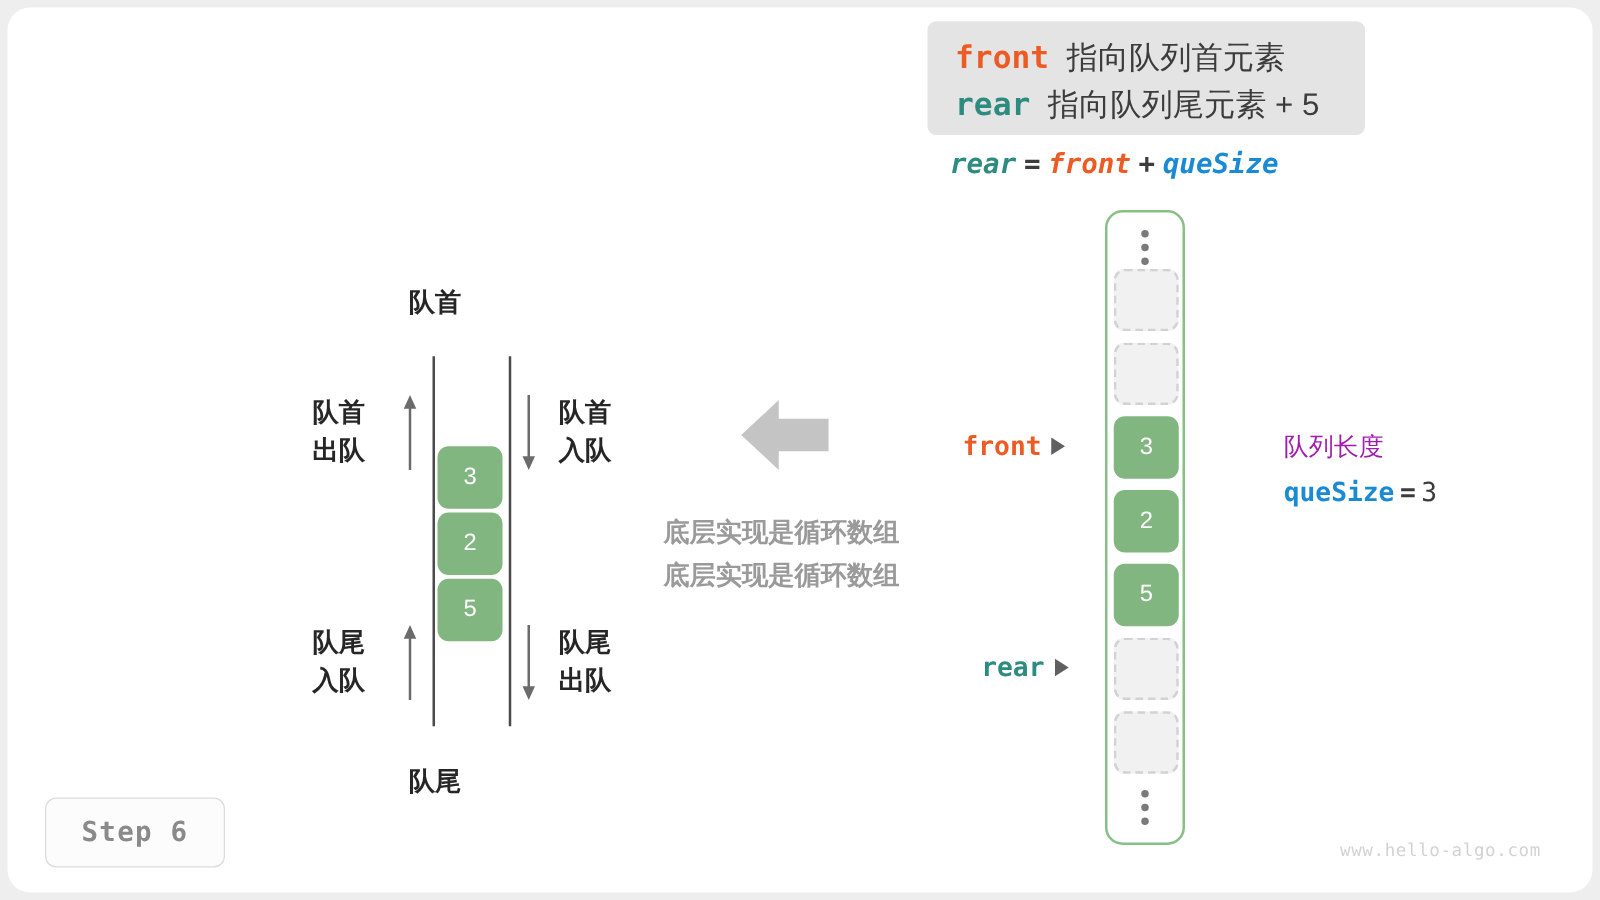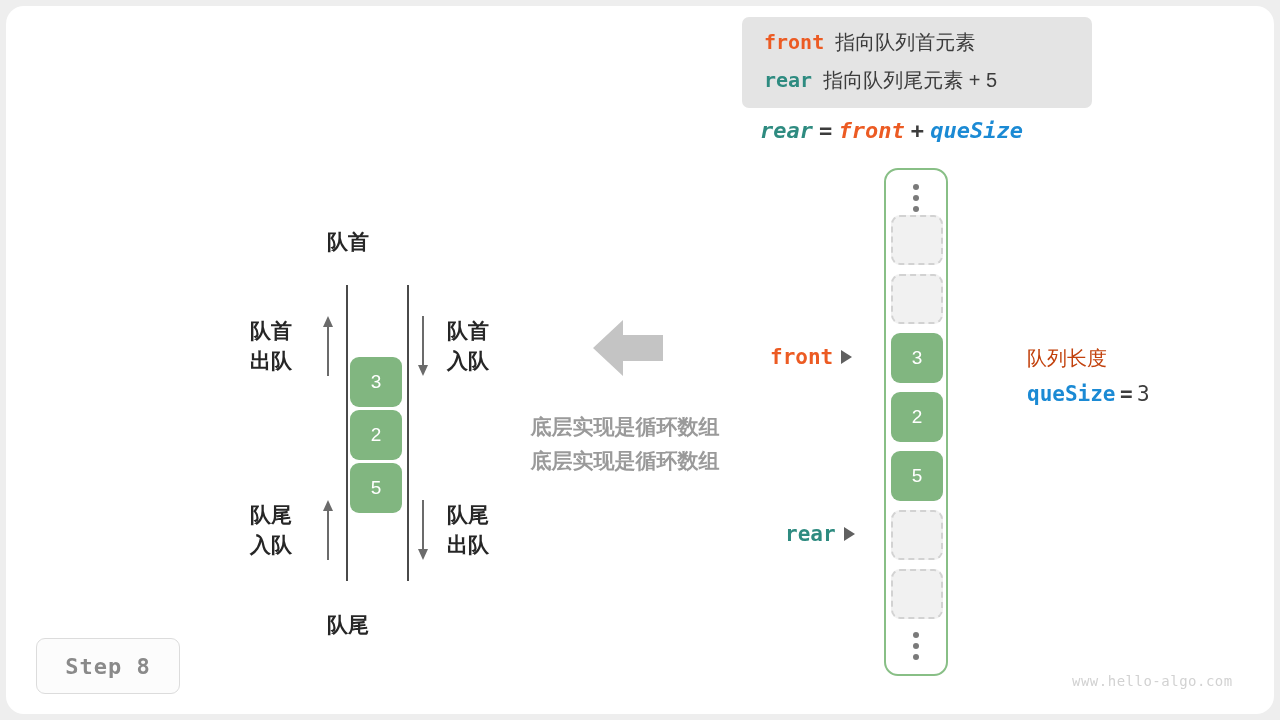--- a/index.html
+++ b/index.html
@@ -36,21 +36,21 @@
   #legend-box {
     left: 742px; top: 17px;
     width: 350px; height: 91px;
     background: #e4e4e4;
     border-radius: 7px;
   }
   .legend-line {
     position: absolute;
     left: 22px;
     white-space: nowrap;
-    font-size: 20px;
+    font-size: 25px;
     color: #3c3c3c;
   }
   #legend-line-1 { top: 12px; }
   #legend-line-2 { top: 50px; }
   .mono {
     font-family: "DejaVu Sans Mono", "Liberation Mono", monospace;
     font-weight: bold;
     letter-spacing: 0px;
   }
   .c-front { color: #ec5b23; }
@@ -211,21 +211,21 @@
   }
   #ptr-front { left: 770px; top: 345px; }
   #ptr-rear  { left: 785px; top: 522px; }
 
   
   #size-note {
     left: 1027px; top: 340px;
     white-space: nowrap;
     line-height: 36px;
   }
-  #size-note .note-cn { font-size: 20px; color: #c2410c; }
+  #size-note .note-cn { font-size: 20px; color: #a21caf; }
   #size-note .note-code { font-size: 21px; }
   #size-note .note-op {
     font-family: "DejaVu Sans Mono", "Liberation Mono", monospace;
     font-weight: bold;
     color: #3c3c3c;
     font-size: 21px;
   }
 
   
   #step-badge {
@@ -362,16 +362,16 @@
 
   <div class="abs" id="size-note">
     <div class="note-cn">队列长度</div>
     <div>
       <span class="mono c-size note-code">queSize</span>
       <span class="note-op">=</span>
       <span class="note-op" style="font-weight:400;">3</span>
     </div>
   </div>
 
-  <div class="abs" id="step-badge">Step 8</div>
+  <div class="abs" id="step-badge">Step 6</div>
 
   <div class="abs" id="watermark">www.hello-algo.com</div>
 </div>
 
 </body></html>

